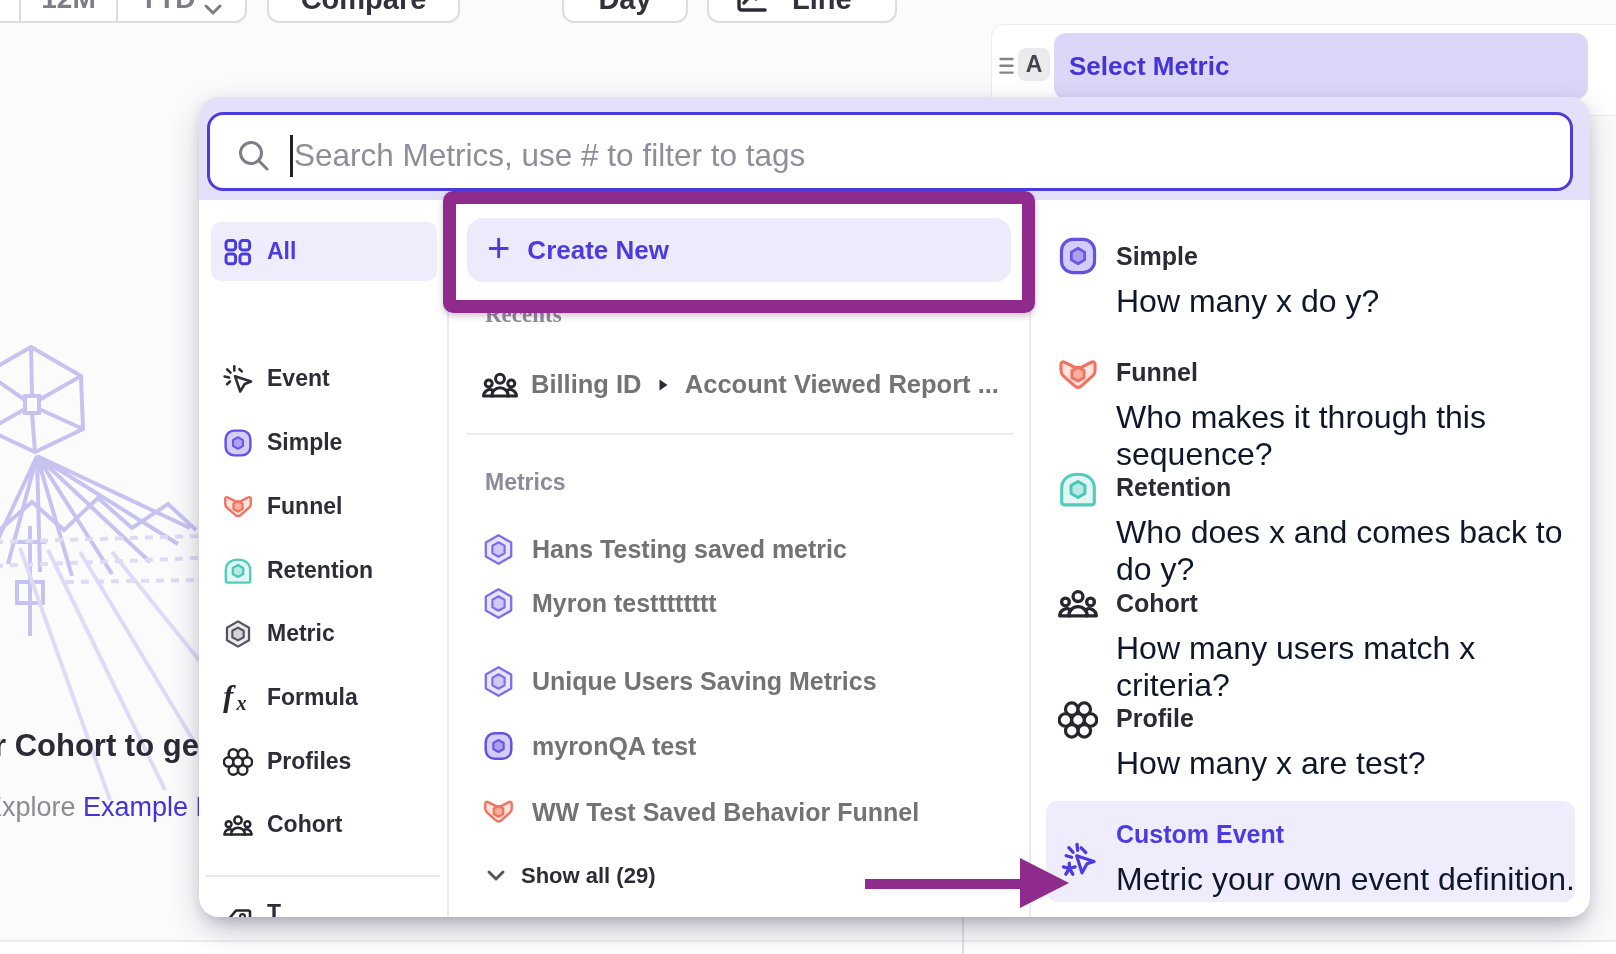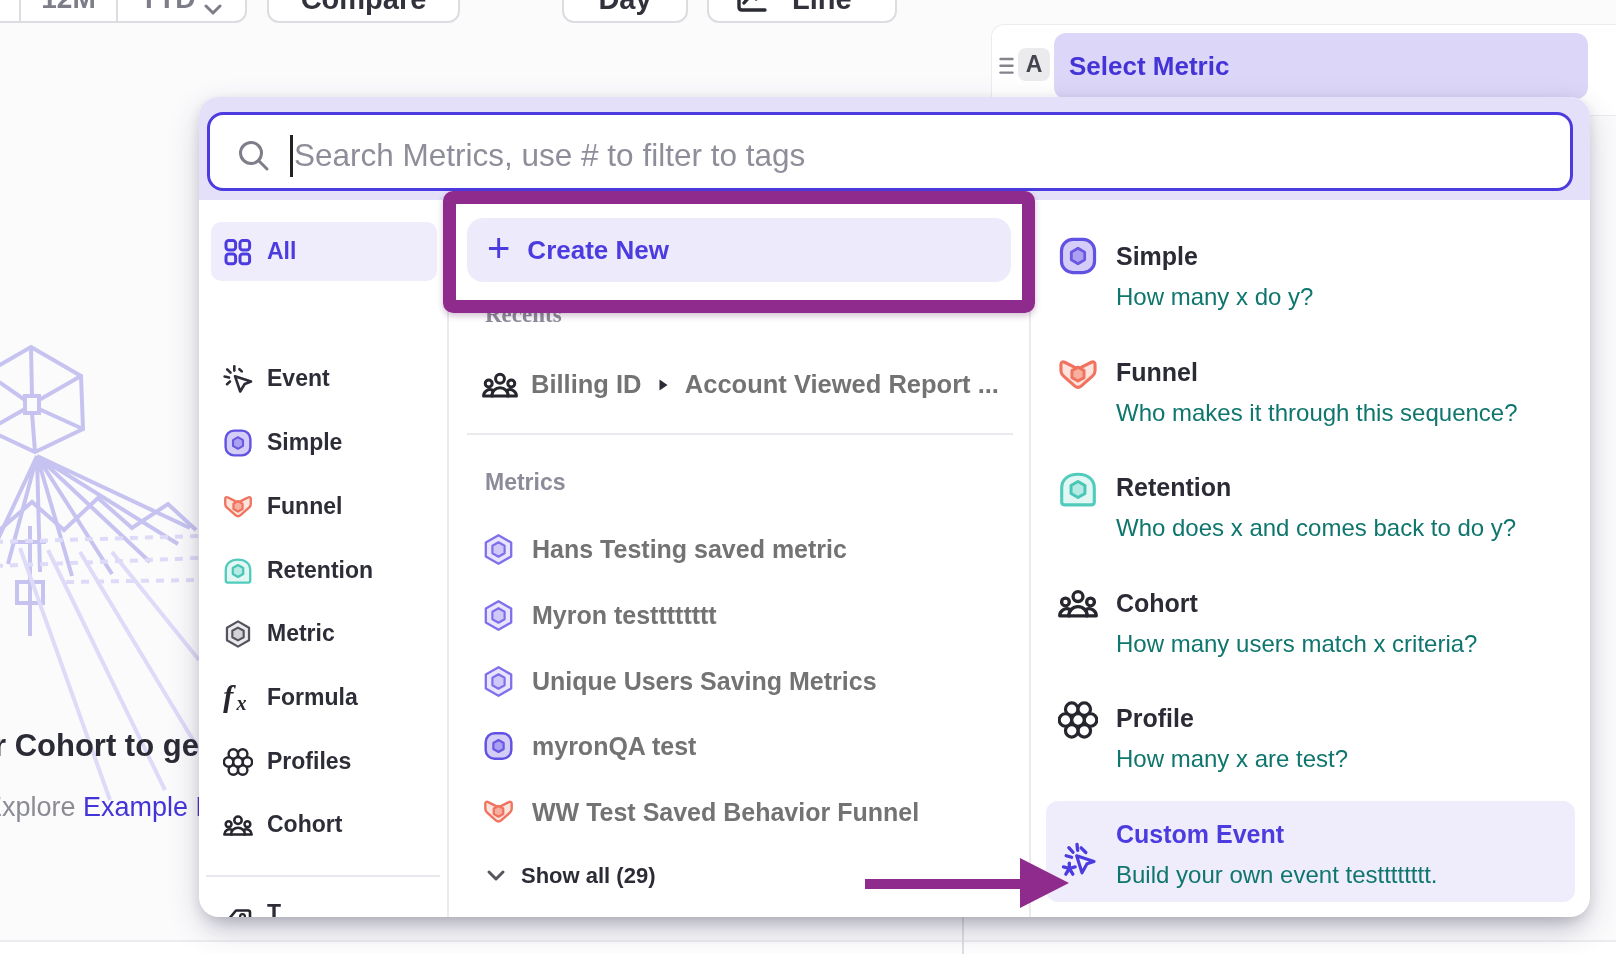--- a/index.html
+++ b/index.html
@@ -30,21 +30,21 @@
   #createbtn { position:absolute; left:268px; top:121px; width:544px; height:64px; background:#edebfb; border-radius:16px; display:flex; align-items:center; color:#4c3ce0; font-size:26px; font-weight:700; }
   .glabel { position:absolute; left:286px; color:#8b8b99; font-size:23px; font-weight:700; }
   .mrow { position:absolute; left:284px; height:40px; display:flex; align-items:center; color:#737373; font-size:25px; font-weight:700; }
   .mrow svg { margin-right:18px; flex:none; }
   #middiv { position:absolute; left:268px; top:336px; width:546px; height:2px; background:#eaeaee; }
   #coldiv2 { position:absolute; left:830px; top:103px; width:2px; height:717px; background:#ebebee; }
   #showall { position:absolute; left:286px; top:766px; display:flex; align-items:center; color:#2c2c37; font-size:22px; font-weight:700; }
   
   .rrow { position:absolute; left:859px; width:531px; }
   .rrow .tt { position:absolute; left:58px; top:3px; font-size:25px; font-weight:700; color:#2b2b36; }
-  .rrow .dd { position:absolute; left:58px; top:44px; font-size:24px; color:#0f766e; }
+  .rrow .dd { position:absolute; left:58px; top:44px; font-size:32px; color:#0f172a; }
   .rrow svg { position:absolute; left:0; top:-3px; }
   #cerect { position:absolute; left:847px; top:704px; width:529px; height:101px; background:#efedfb; border-radius:12px; }
   
   #annbox { position:absolute; left:443px; top:191px; width:592px; height:122px; border:13px solid #8e2b8c; border-radius:10px; box-shadow:0 3px 6px rgba(80,20,80,.25); }
   
   #hline { position:absolute; left:0; top:940px; width:1616px; height:14px; background:#fff; border-top:2px solid #ececf0; }
   #vline { position:absolute; left:962px; top:905px; width:2px; height:49px; background:#dfdfe5; }
 </style>
 </head>
 <body>
@@ -191,21 +191,21 @@
         </g>
       </svg>Billing ID&nbsp;&nbsp;<svg width="11" height="14" viewBox="0 0 11 14" style="margin:2px 2px 0 2px;">
         <polygon points="1.5,1.5 9.5,7 1.5,12.5" fill="#2c2c37"></polygon>
       </svg>&nbsp;&nbsp;Account Viewed Report ...</div>
     <div id="middiv"></div>
     <div class="glabel" style="top:372px;">Metrics</div>
     <div class="mrow" style="top:432px;"><svg width="31" height="33" viewBox="0 0 31 33">
         <polygon points="15.5,2.2 28.2,9.5 28.2,23.5 15.5,30.8 2.8,23.5 2.8,9.5" fill="#e9e5fc" stroke="#7e70ec" stroke-width="2.3" stroke-linejoin="round"></polygon>
         <polygon points="15.5,9.3 21.6,12.8 21.6,20.2 15.5,23.7 9.4,20.2 9.4,12.8" fill="#d0c9f8" stroke="#7e70ec" stroke-width="2.2" stroke-linejoin="round"></polygon>
       </svg>Hans Testing saved metric</div>
-    <div class="mrow" style="top:498px;"><svg width="31" height="33" viewBox="0 0 31 33">
+    <div class="mrow" style="top:486px;"><svg width="31" height="33" viewBox="0 0 31 33">
         <polygon points="15.5,2.2 28.2,9.5 28.2,23.5 15.5,30.8 2.8,23.5 2.8,9.5" fill="#e9e5fc" stroke="#7e70ec" stroke-width="2.3" stroke-linejoin="round"></polygon>
         <polygon points="15.5,9.3 21.6,12.8 21.6,20.2 15.5,23.7 9.4,20.2 9.4,12.8" fill="#d0c9f8" stroke="#7e70ec" stroke-width="2.2" stroke-linejoin="round"></polygon>
       </svg>Myron testttttttt</div>
     <div class="mrow" style="top:564px;"><svg width="31" height="33" viewBox="0 0 31 33">
         <polygon points="15.5,2.2 28.2,9.5 28.2,23.5 15.5,30.8 2.8,23.5 2.8,9.5" fill="#e9e5fc" stroke="#7e70ec" stroke-width="2.3" stroke-linejoin="round"></polygon>
         <polygon points="15.5,9.3 21.6,12.8 21.6,20.2 15.5,23.7 9.4,20.2 9.4,12.8" fill="#d0c9f8" stroke="#7e70ec" stroke-width="2.2" stroke-linejoin="round"></polygon>
       </svg>Unique Users Saving Metrics</div>
     <div class="mrow" style="top:629px;"><svg width="31" height="32" viewBox="0 0 30 30">
         <rect x="2.6" y="2.6" width="24.8" height="24.8" rx="8.5" fill="#d3cdf8" stroke="#6152e4" stroke-width="2.4"></rect>
         <polygon points="15,9.2 20,12.1 20,17.9 15,20.8 10,17.9 10,12.1" fill="#aba0f1" stroke="#6a58e4" stroke-width="2.1" stroke-linejoin="round"></polygon>
@@ -279,21 +279,21 @@
           <line x1="29" y1="25" x2="34.6" y2="30.6"></line>
           <line x1="14.8" y1="43.5" x2="14.8" y2="49.8"></line>
           <line x1="7.8" y1="47.8" x2="14.8" y2="49.8"></line>
           <line x1="21.8" y1="47.8" x2="14.8" y2="49.8"></line>
           <line x1="10.6" y1="56.6" x2="14.8" y2="49.8"></line>
           <line x1="19" y1="56.6" x2="14.8" y2="49.8"></line>
         </g>
         <path d="M23.6 34.6 L44.4 41.4 L36 44 L30 55 Z" fill="#f4f3fd" stroke="#4c3ce0" stroke-width="3.8" stroke-linejoin="round"></path>
       </svg>
       <div class="tt" style="color:#4c3ce0;">Custom Event</div>
-      <div class="dd">Build your own event testttttttt.</div>
+      <div class="dd">Metric your own event definition.</div>
     </div>
     <div id="showall"><svg width="22" height="14" viewBox="0 0 22 14" style="margin-right:14px;">
         <polyline points="4,3 11,10 18,3" fill="none" stroke="#55555e" stroke-width="3" stroke-linecap="round" stroke-linejoin="round"></polyline>
       </svg>Show all (29)</div>
   </div>
 
   <div id="annbox"></div>
   <svg class="abs" style="left:860px; top:850px;" width="215" height="66" viewBox="0 0 215 66">
     <polygon points="5,29 160,29 160,8 209,33 160,58 160,39 5,39" fill="#8e2b8c"></polygon>
   </svg>

